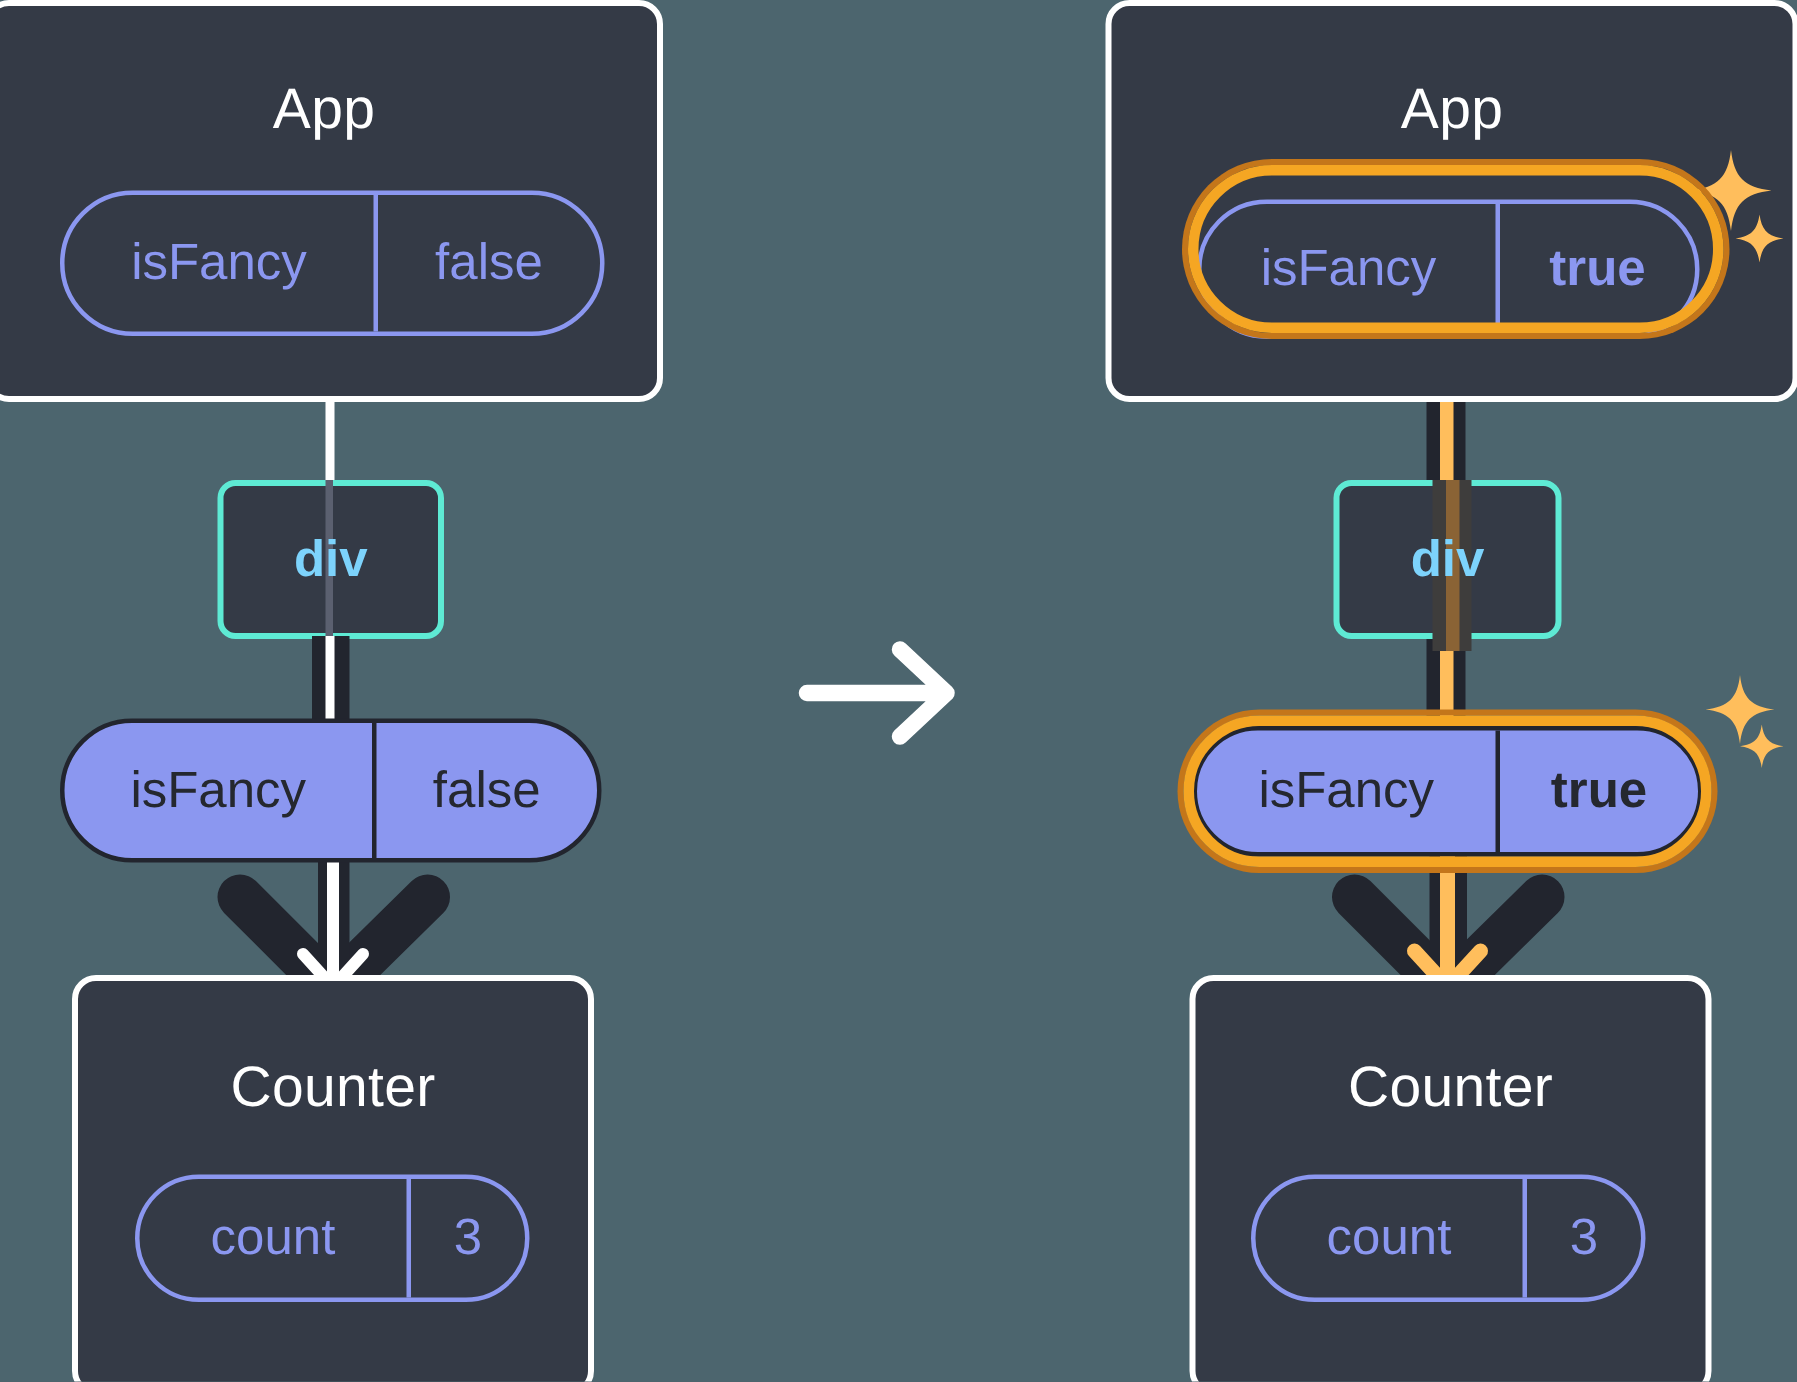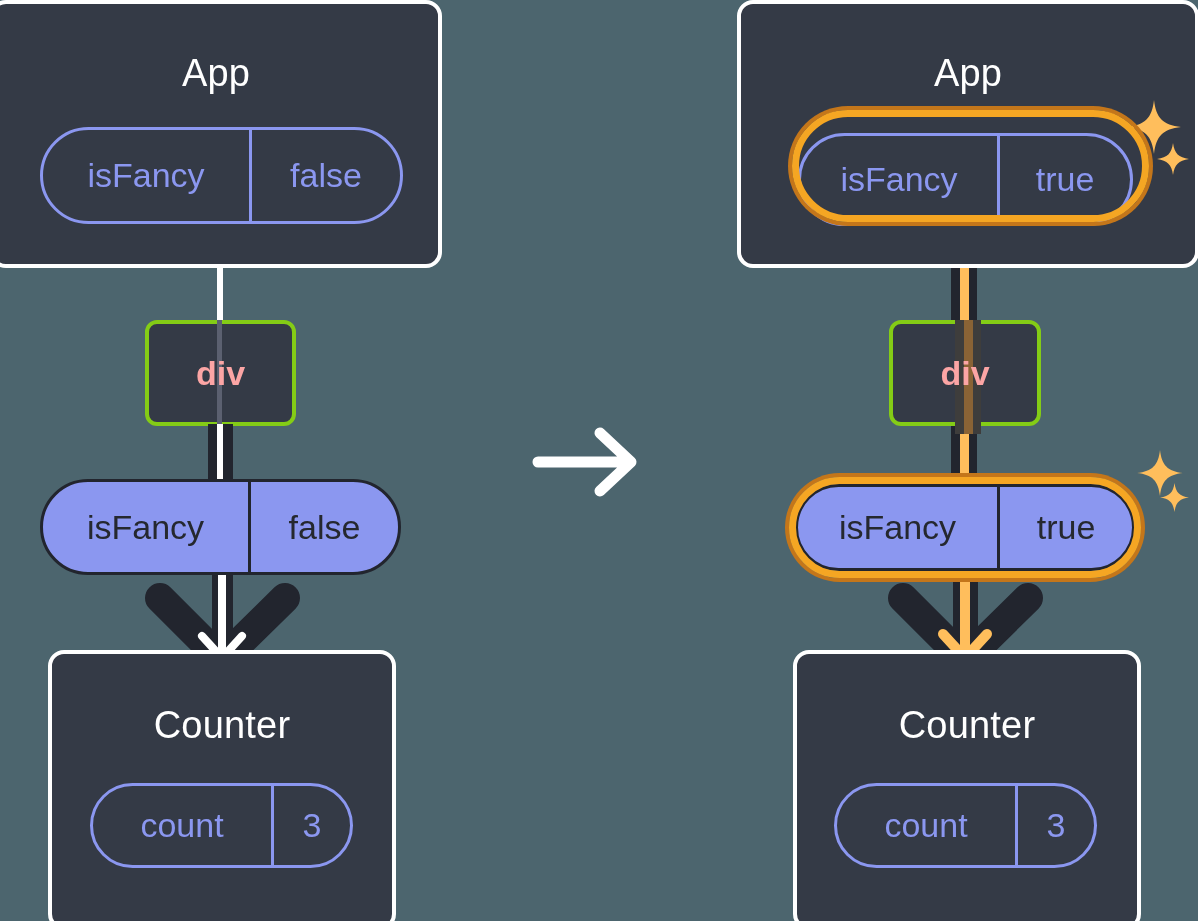--- a/index.html
+++ b/index.html
@@ -33,27 +33,27 @@
     left: 0; right: 0;
     text-align: center;
     color: #ffffff;
     font-size: 38px;
     font-weight: 400;
     letter-spacing: 0.2px;
   }
   .div-box {
     position: absolute;
     background: #343a46;
-    border: 4px solid #84cc16;
+    border: 4px solid #5eead4;
     border-radius: 12px;
     box-sizing: border-box;
     display: flex;
     align-items: center;
     justify-content: center;
-    color: #fca5a5;
+    color: #7dd3fc;
     font-size: 34px;
     font-weight: 700;
   }
 
   
   .pill {
     position: absolute;
     box-sizing: border-box;
     display: flex;
     align-items: stretch;
@@ -82,21 +82,21 @@
   .pill-filled .pill-key,
   .pill-filled .pill-val {
     color: #25282f;
   }
   .pill-outline .pill-val {
     border-left: 3px solid #8b97f0;
   }
   .pill-filled .pill-val {
     border-left: 3px solid #22252e;
   }
-  .pill-val.bold { font-weight: 400; }
+  .pill-val.bold { font-weight: 700; }
 
   
   .ring {
     position: absolute;
     box-sizing: border-box;
     border-radius: 999px;
     border: 7px solid #f5a623;
     box-shadow: 0 0 0 4px #c4761a;
     pointer-events: none;
   }

